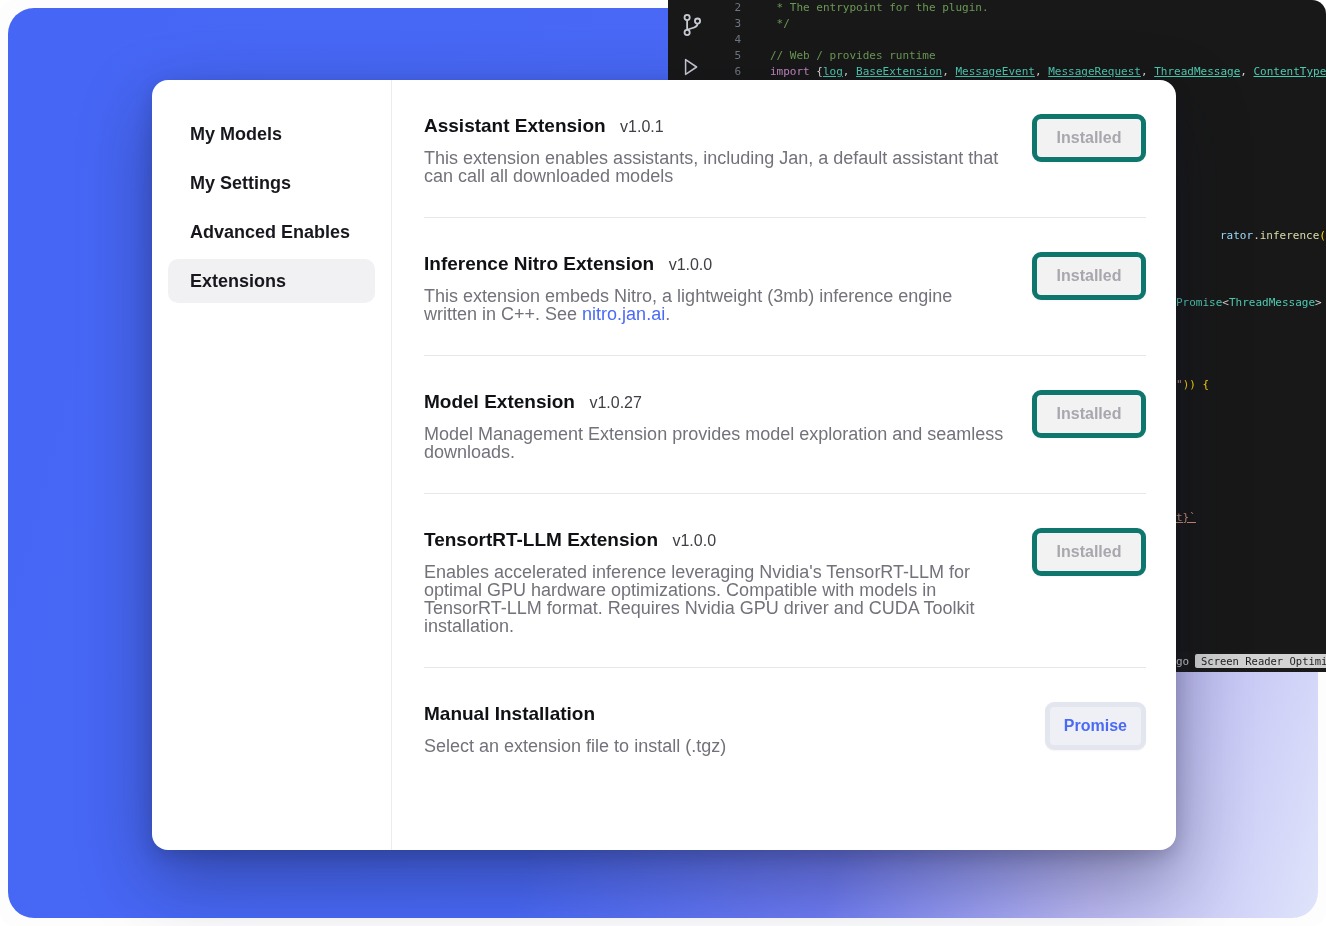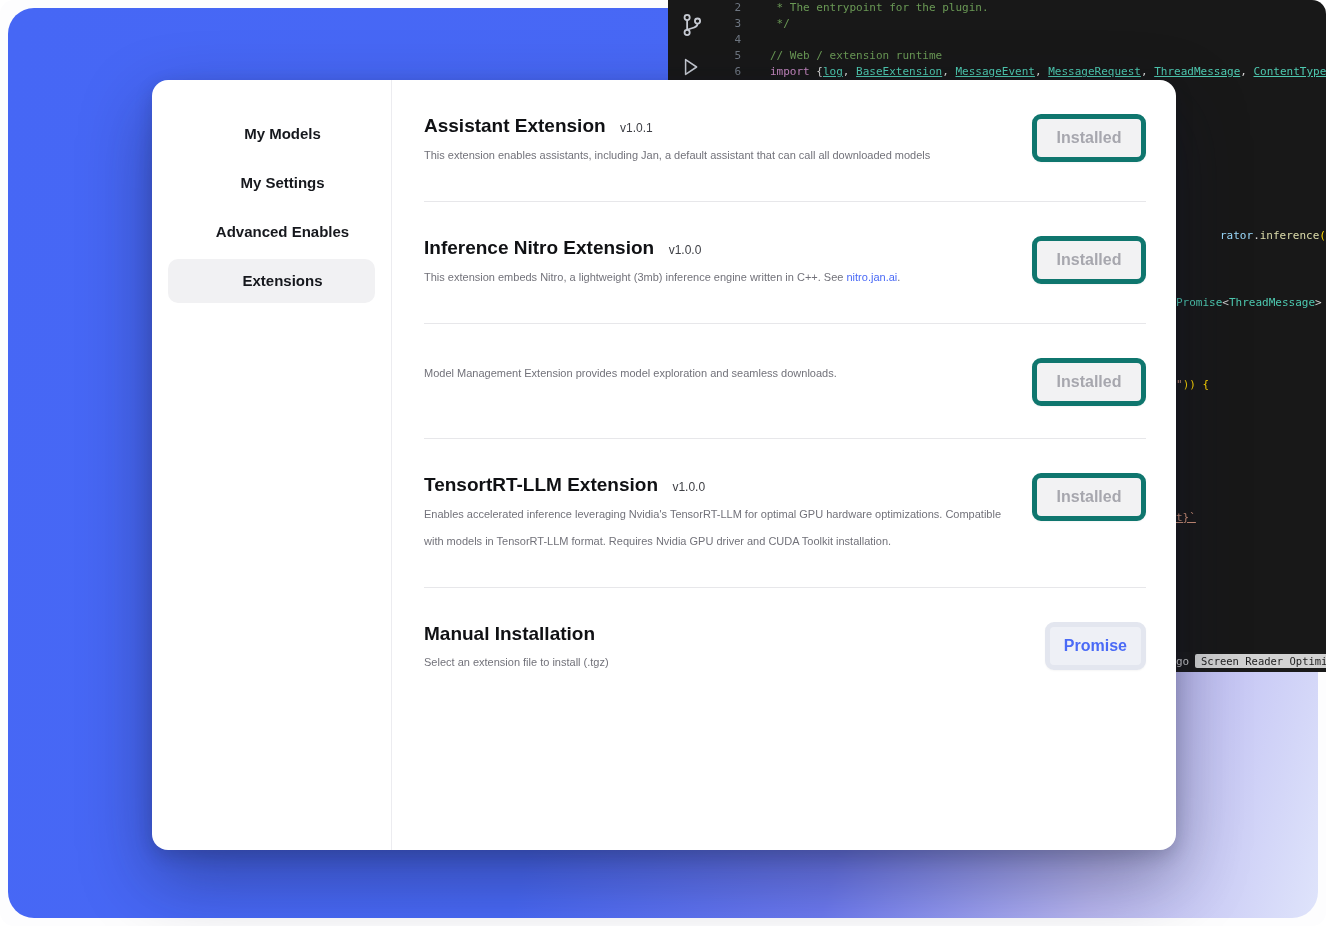--- a/index.html
+++ b/index.html
@@ -26,33 +26,33 @@
   .sb-text { position:absolute; left:508px; top:3px; font-size:11px; color:#cccccc; }
   .sb-badge { position:absolute; left:527px; top:2px; font-size:10.5px; background:#d2d2d2; color:#1e1e1e;
     padding:1px 6px; white-space:nowrap; border-radius:2px; }
 
   
   .modal { position:absolute; left:152px; top:80px; width:1024px; height:770px; background:#ffffff;
     border-radius:16px; box-shadow:0 28px 70px rgba(18,22,45,.38), 0 6px 18px rgba(18,22,45,.18);
     display:flex; overflow:hidden; z-index:5; }
 
   .side { width:240px; flex:none; border-right:1px solid #ececf0; padding:32px 16px 0; }
-  .side-item { font-weight:700; font-size:15px; color:#16181d; padding:11px 0 11px 22px; line-height:22px;
-    border-radius:10px; margin-bottom:5px; cursor:pointer;text-align:center; }
+  .side-item { font-weight:700; font-size:18px; color:#16181d; padding:11px 0 11px 22px; line-height:22px;
+    border-radius:10px; margin-bottom:5px; cursor:pointer; }
   .side-item.active { background:#f1f1f3; }
 
   .content { flex:1; padding:0 30px 0 32px; display:flex; flex-direction:column; }
   .ext-row { display:flex; justify-content:space-between; align-items:flex-start;
     padding:34px 0 32px; border-bottom:1px solid #e7e7ea; }
   .ext-row.last { border-bottom:none; }
   .row-main { max-width:585px; }
   .row-head { line-height:24px; }
   .row-title { font-size:19px; font-weight:700; color:#101114; }
-  .row-version { font-size:12px; font-weight:400; color:#3f4046; margin-left:10px; }
-  .row-desc { margin-top:2px; font-size:11px; line-height:27px; color:#72727a; }
+  .row-version { font-size:16px; font-weight:400; color:#3f4046; margin-left:10px; }
+  .row-desc { margin-top:10px; font-size:18px; line-height:18px; color:#72727a; }
   .link { color:#4a6af6; text-decoration:none; cursor:pointer; }
 
   .btn { min-width:114px; padding:10px 14px; text-align:center; background:#f2f2f3; border:5px solid #0f766e;
     border-radius:9px; font-size:16px; font-weight:600; color:#a7a7ae; font-family:inherit; cursor:default;
     box-shadow:0 1px 2px rgba(0,0,0,.04); }
   .btn.select { min-width:96px; color:#4a6af6; background:#eef0f6; border-color:#e3e6ef; cursor:pointer; }
 </style>
 </head>
 <body>
 
@@ -74,21 +74,21 @@
         <svg width="22" height="22" viewBox="0 0 16 16" fill="none" stroke="#c6cad2" stroke-width="1.1">
           <path d="M4.8 2.6l8 5.4-8 5.4z" stroke-linejoin="round"></path>
         </svg>
       </span>
     </div>
 
     <div class="lines">
       <div class="code-line"><span class="lnum">2</span><span class="ltext comment"> * The entrypoint for the plugin.</span></div>
       <div class="code-line"><span class="lnum">3</span><span class="ltext comment"> */</span></div>
       <div class="code-line"><span class="lnum">4</span><span class="ltext"></span></div>
-      <div class="code-line"><span class="lnum">5</span><span class="ltext comment">// Web / extension runtime</span></div>
+      <div class="code-line"><span class="lnum">5</span><span class="ltext comment">// Web / provides runtime</span></div>
       <div class="code-line"><span class="lnum">6</span><span class="ltext"><span style="color: rgb(197, 134, 192);">import </span><span style="color: rgb(212, 212, 212);">{</span><span style="color: rgb(78, 201, 176); text-decoration: underline;">log</span><span style="color: rgb(212, 212, 212);">, </span><span style="color: rgb(78, 201, 176); text-decoration: underline;">BaseExtension</span><span style="color: rgb(212, 212, 212);">, </span><span style="color: rgb(78, 201, 176); text-decoration: underline;">MessageEvent</span><span style="color: rgb(212, 212, 212);">, </span><span style="color: rgb(78, 201, 176); text-decoration: underline;">MessageRequest</span><span style="color: rgb(212, 212, 212);">, </span><span style="color: rgb(78, 201, 176); text-decoration: underline;">ThreadMessage</span><span style="color: rgb(212, 212, 212);">, </span><span style="color: rgb(78, 201, 176); text-decoration: underline;">ContentType</span></span></div>
     </div>
 
     <div class="frag" style="top:228px"><span style="color: rgb(156, 220, 254); padding-left: 44px;">rator</span><span style="color: rgb(212, 212, 212);">.</span><span style="color: rgb(220, 220, 170); text-align: right;">inference</span><span style="color: rgb(255, 215, 0);">(</span><span style="color: rgb(156, 220, 254); text-decoration: underline;">data</span><span style="color: rgb(212, 212, 212);">));</span></div>
     <div class="frag" style="top:295px"><span style="color: rgb(78, 201, 176);">Promise</span><span style="color: rgb(212, 212, 212);">&lt;</span><span style="color: rgb(78, 201, 176);">ThreadMessage</span><span style="color: rgb(212, 212, 212);">&gt;</span></div>
     <div class="frag" style="top:377px"><span style="color: rgb(206, 145, 120);">"</span><span style="color: rgb(255, 215, 0);">)) {</span></div>
     <div class="frag" style="top:510px"><span style="color: rgb(206, 145, 120); text-decoration: underline;">t}`</span></div>
 
     <div class="statusbar">
       <span class="sb-text">go</span>
@@ -124,20 +124,24 @@
             <span class="row-title">Inference Nitro Extension</span>
             <span class="row-version">v1.0.0</span>
           </div>
           <p class="row-desc"><span>This extension embeds Nitro, a lightweight (3mb) inference engine written in C++. See </span><a class="link">nitro.jan.ai</a><span>.</span></p>
         </div>
         <button class="btn">Installed</button>
       </div>
 
       <div class="ext-row">
         <div class="row-main">
+          <div class="row-head">
+            <span class="row-title">Model Extension</span>
+            <span class="row-version">v1.0.27</span>
+          </div>
           <p class="row-desc">Model Management Extension provides model exploration and seamless downloads.</p>
         </div>
         <button class="btn">Installed</button>
       </div>
 
       <div class="ext-row">
         <div class="row-main">
           <div class="row-head">
             <span class="row-title">TensortRT-LLM Extension</span>
             <span class="row-version">v1.0.0</span>

